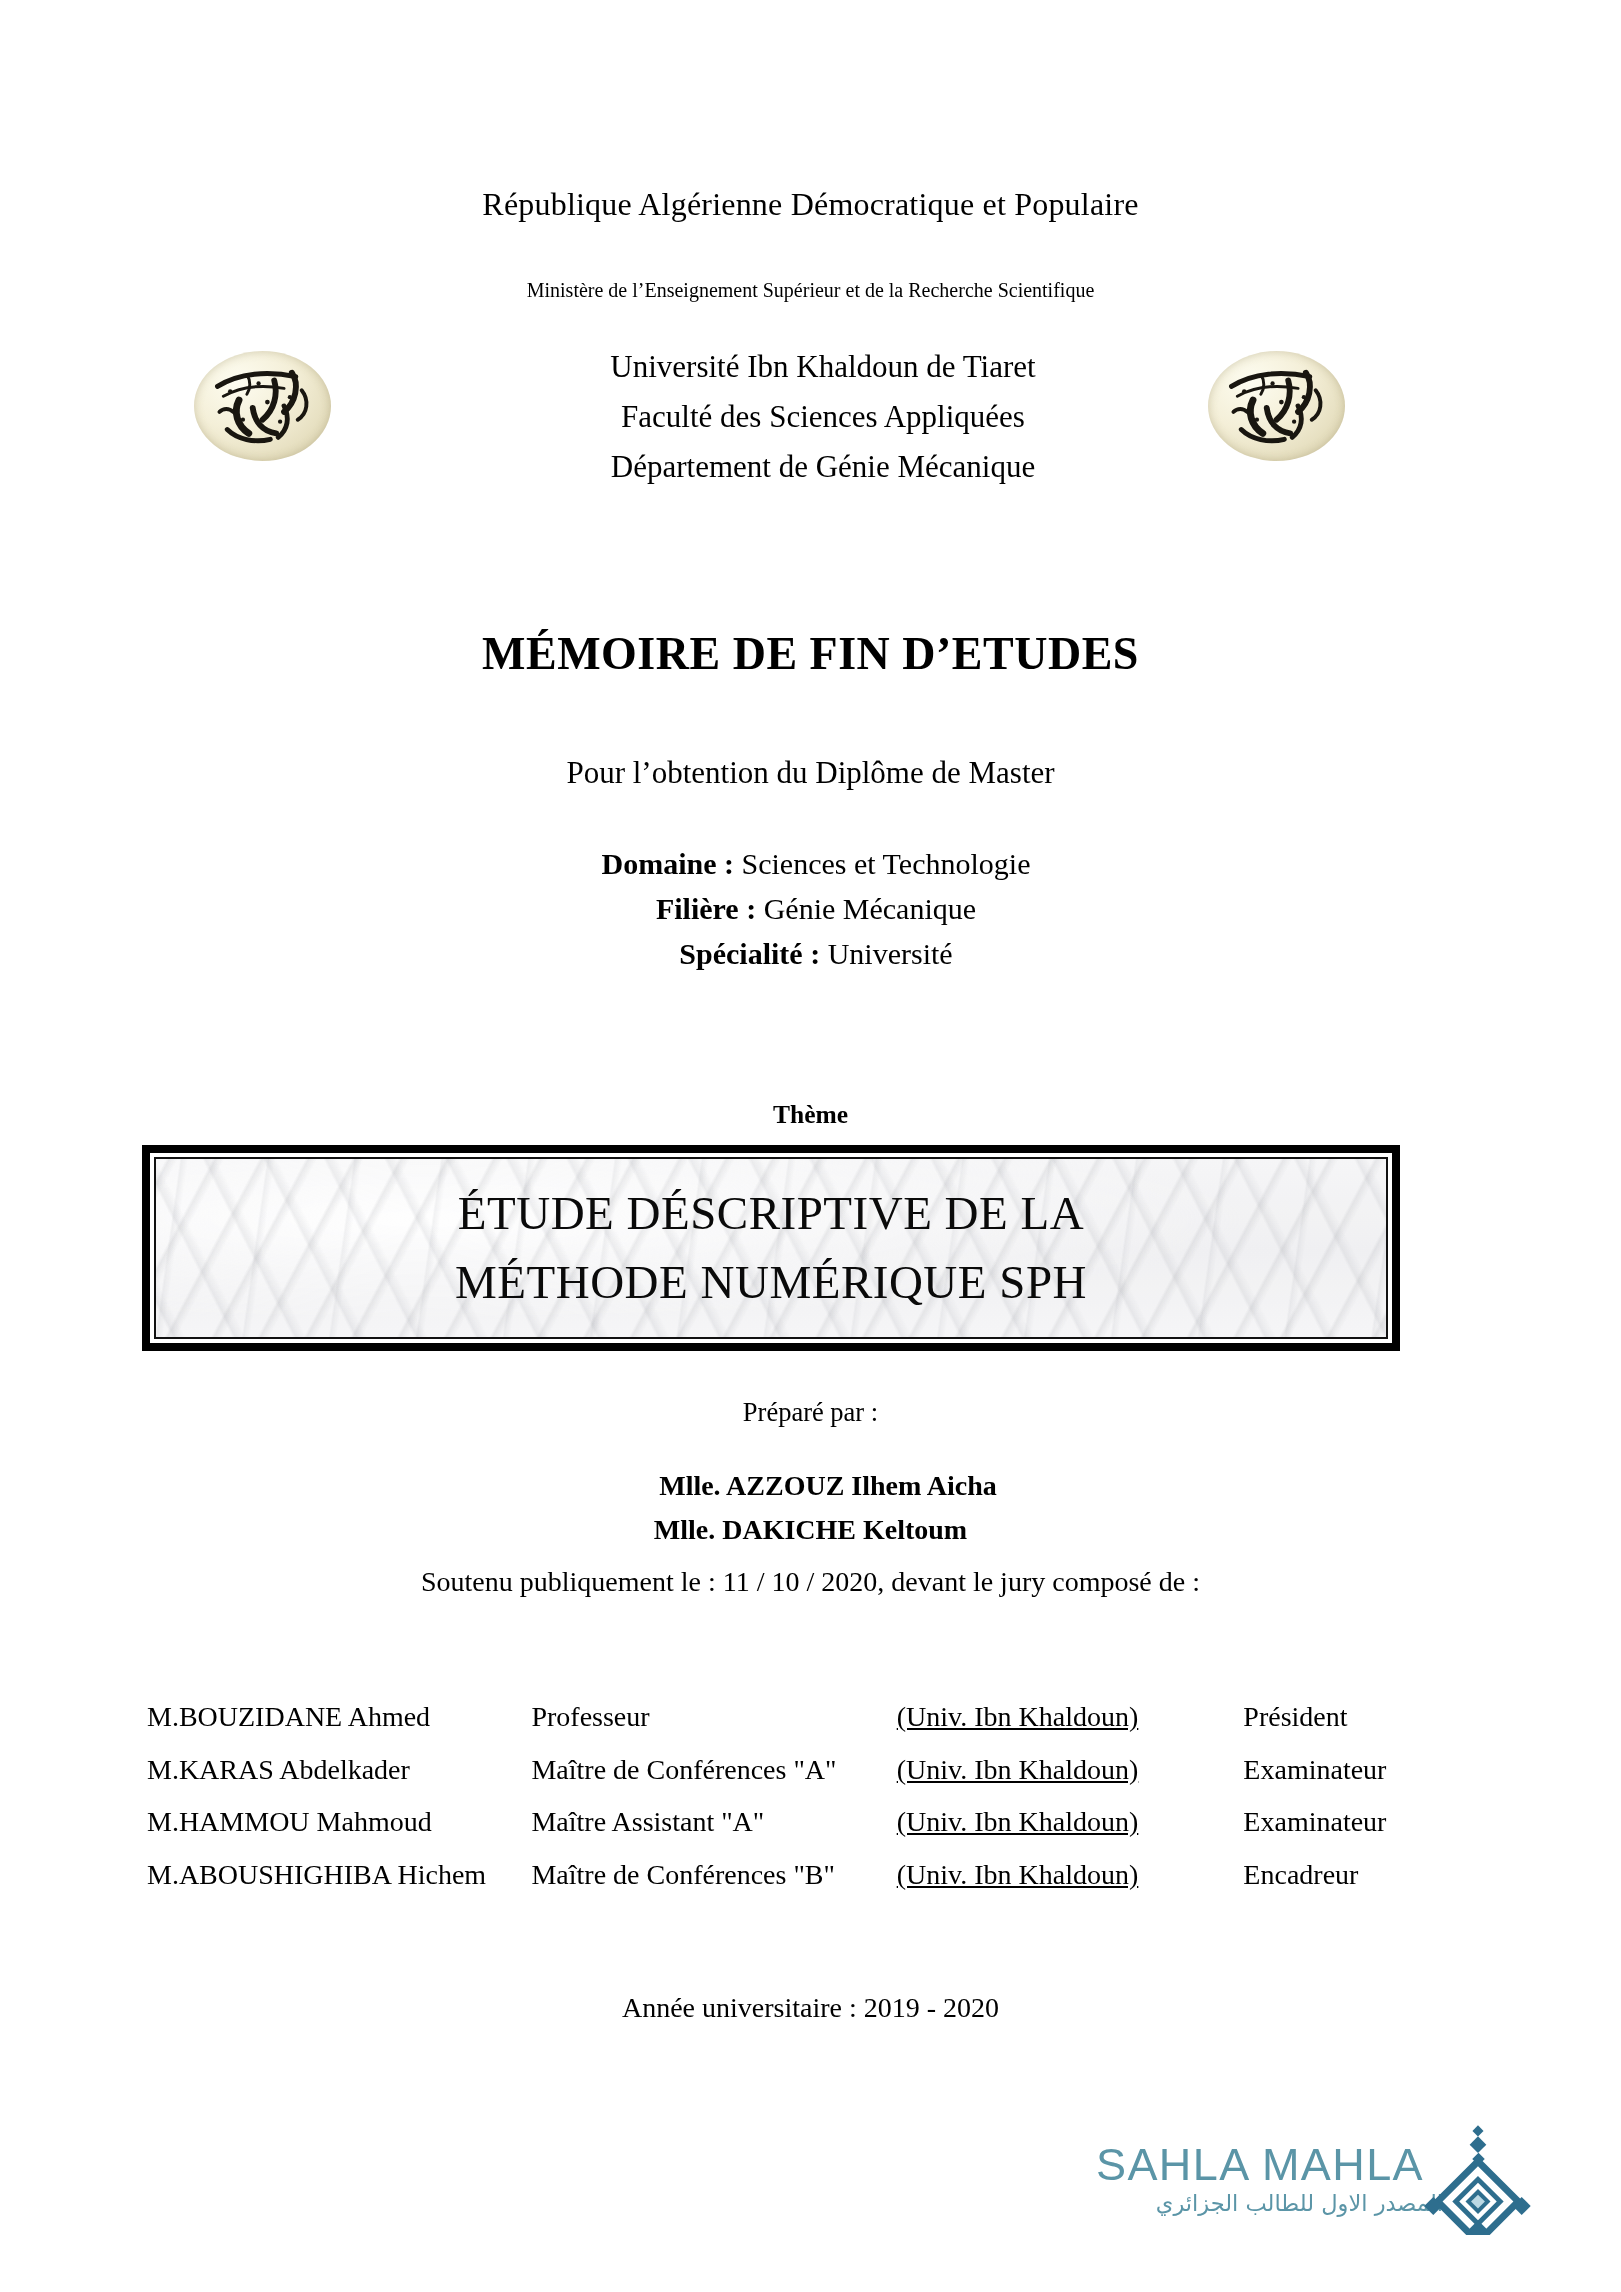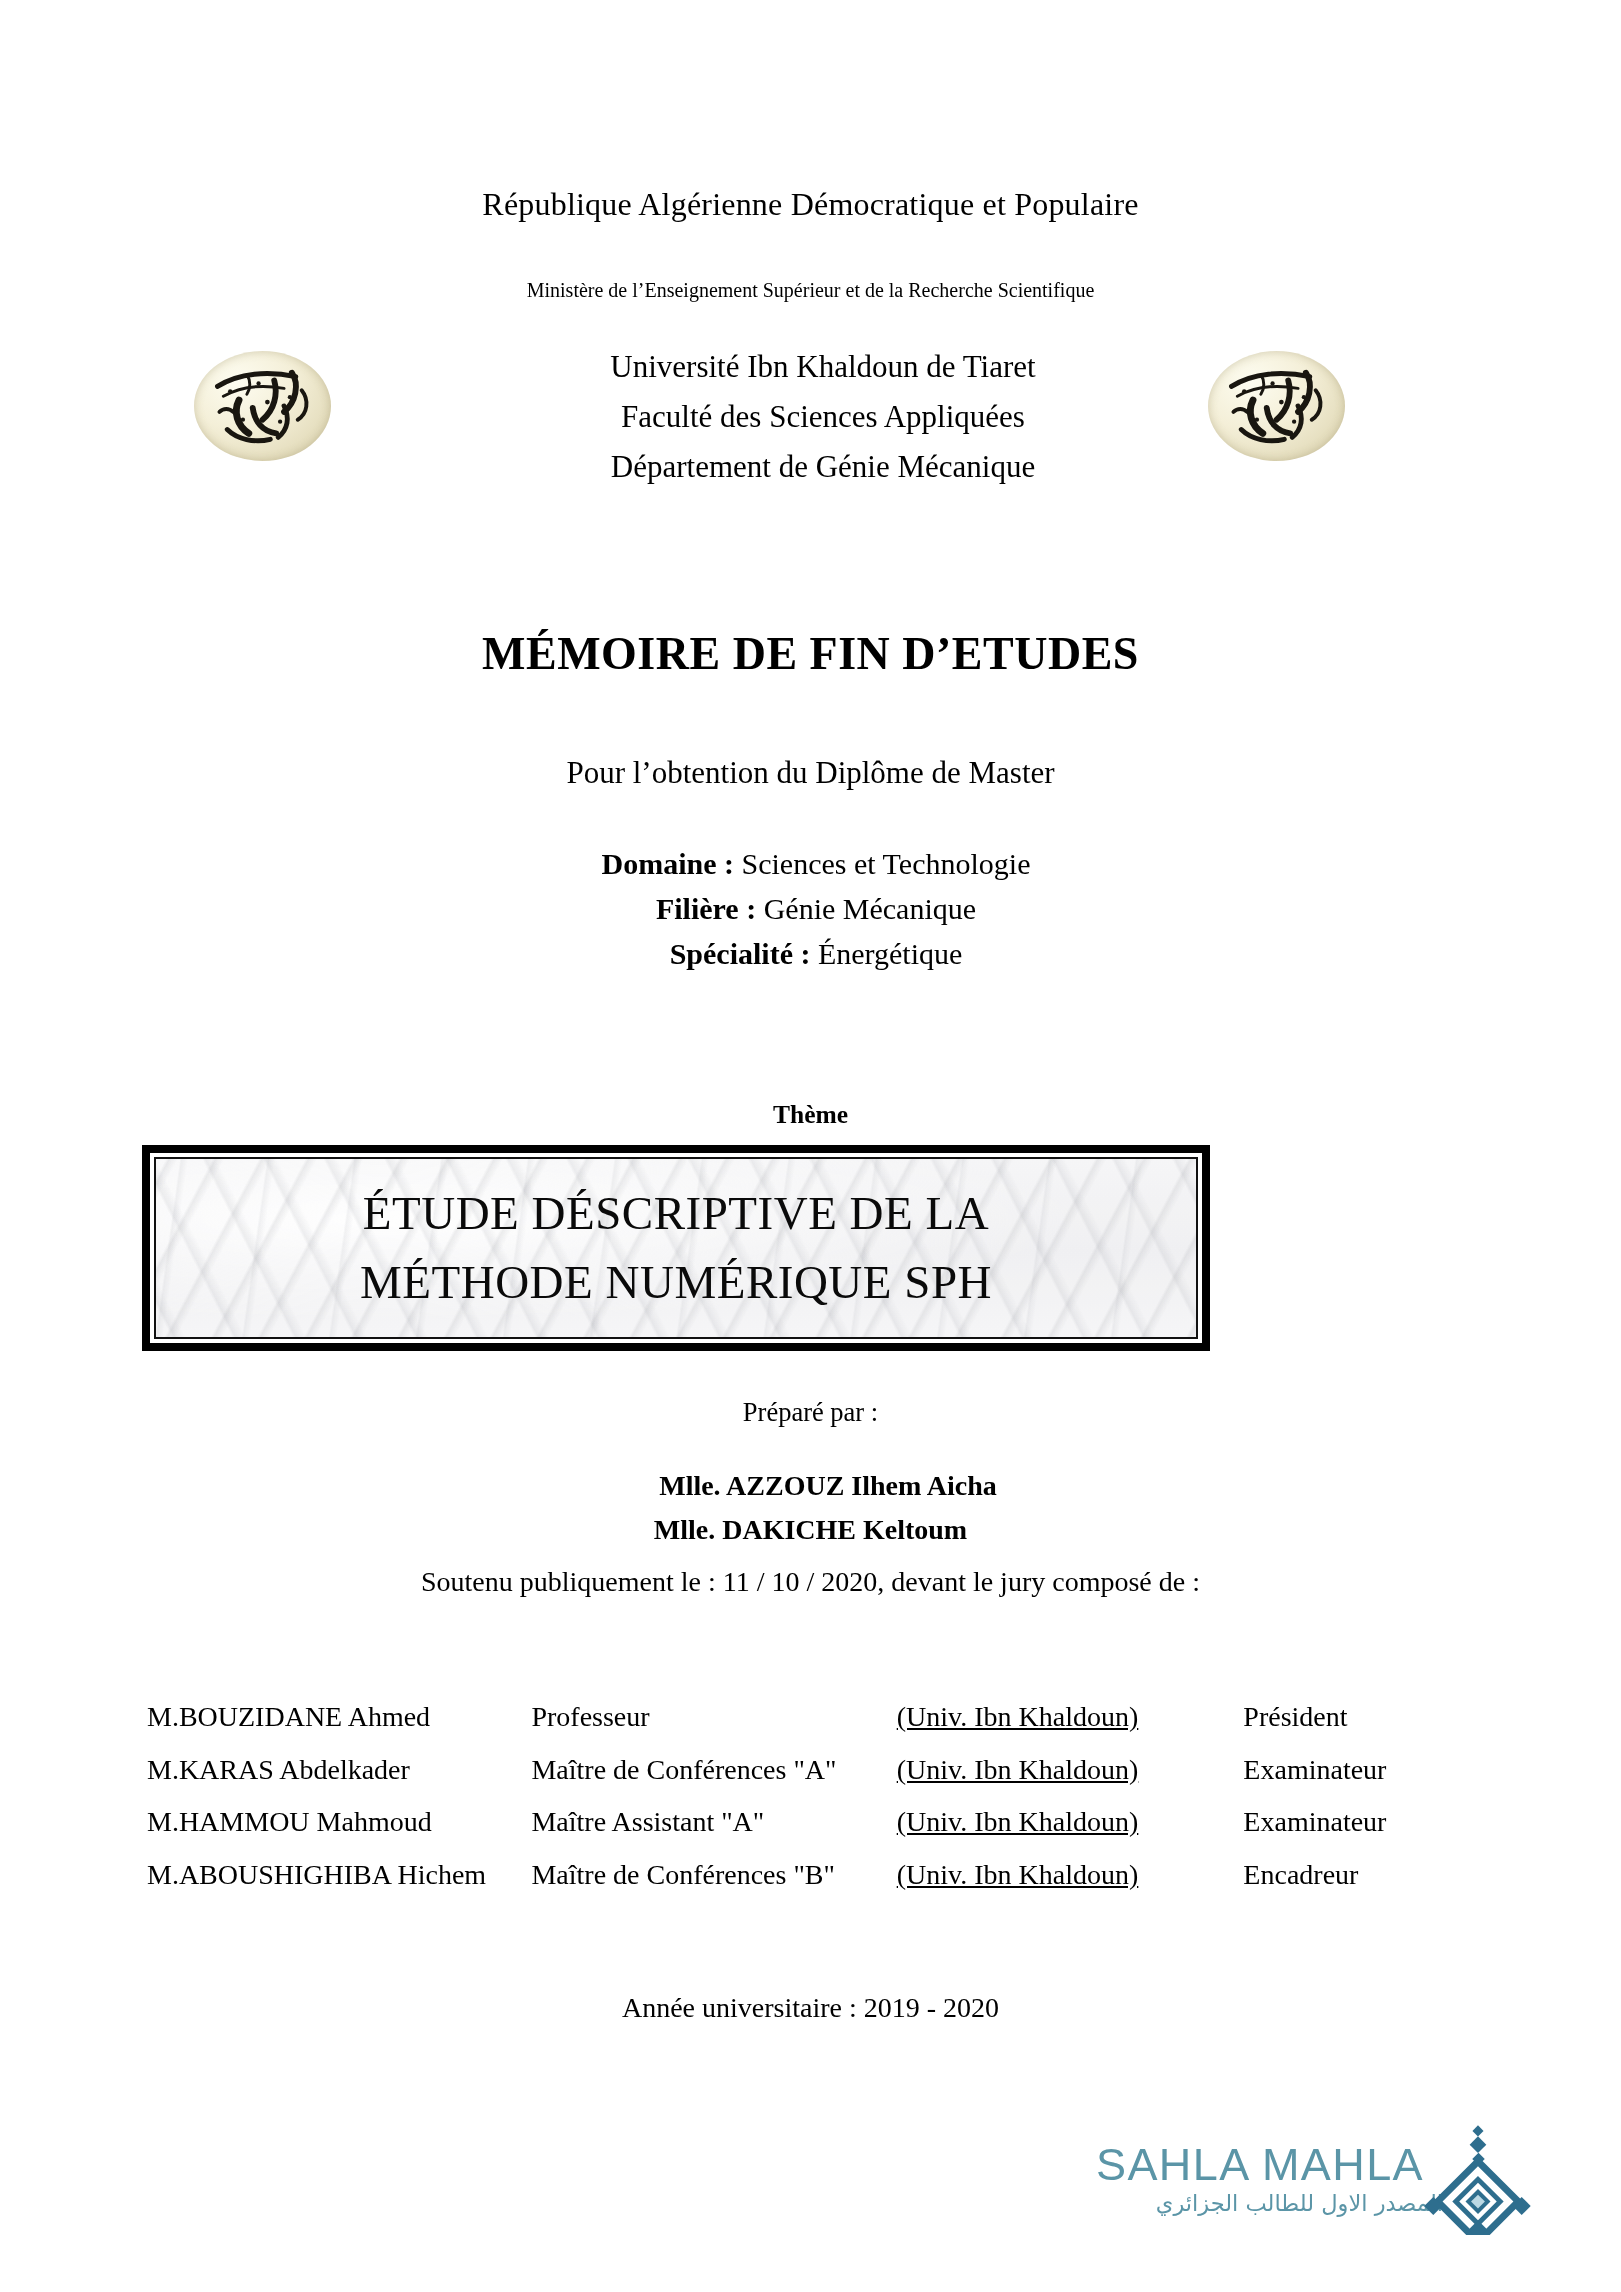--- a/index.html
+++ b/index.html
@@ -94,21 +94,21 @@
     position: absolute;
     top: 1100px; left: 0; right: 0;
     font-size: 25.5px;
     font-weight: bold;
   }
 
   .theme-box {
     position: absolute;
     top: 1145px;
     left: 142px;
-    width: 1068px;
+    width: 1258px;
     height: 206px;
     border: 8.8px solid #000000;
     background: #ffffff;
     box-sizing: border-box;
   }
   .theme-box-inner {
     position: absolute;
     inset: 3.9px;
     border: 2px solid #111111;
     box-sizing: border-box;
@@ -307,21 +307,21 @@
     <div class="line">
       <span class="lbl">Domaine :</span>
       <span>Sciences et Technologie</span>
     </div>
     <div class="line">
       <span class="lbl">Filière :</span>
       <span>Génie Mécanique</span>
     </div>
     <div class="line">
       <span class="lbl">Spécialité :</span>
-      <span>Énergétique</span>
+      <span>Université</span>
     </div>
   </div>
 
   <div class="theme-label center">Thème</div>
 
   <div class="theme-box">
     <div class="theme-box-inner">
       <div class="theme-line">ÉTUDE DÉSCRIPTIVE DE LA</div>
       <div class="theme-line">MÉTHODE NUMÉRIQUE SPH</div>
     </div>

